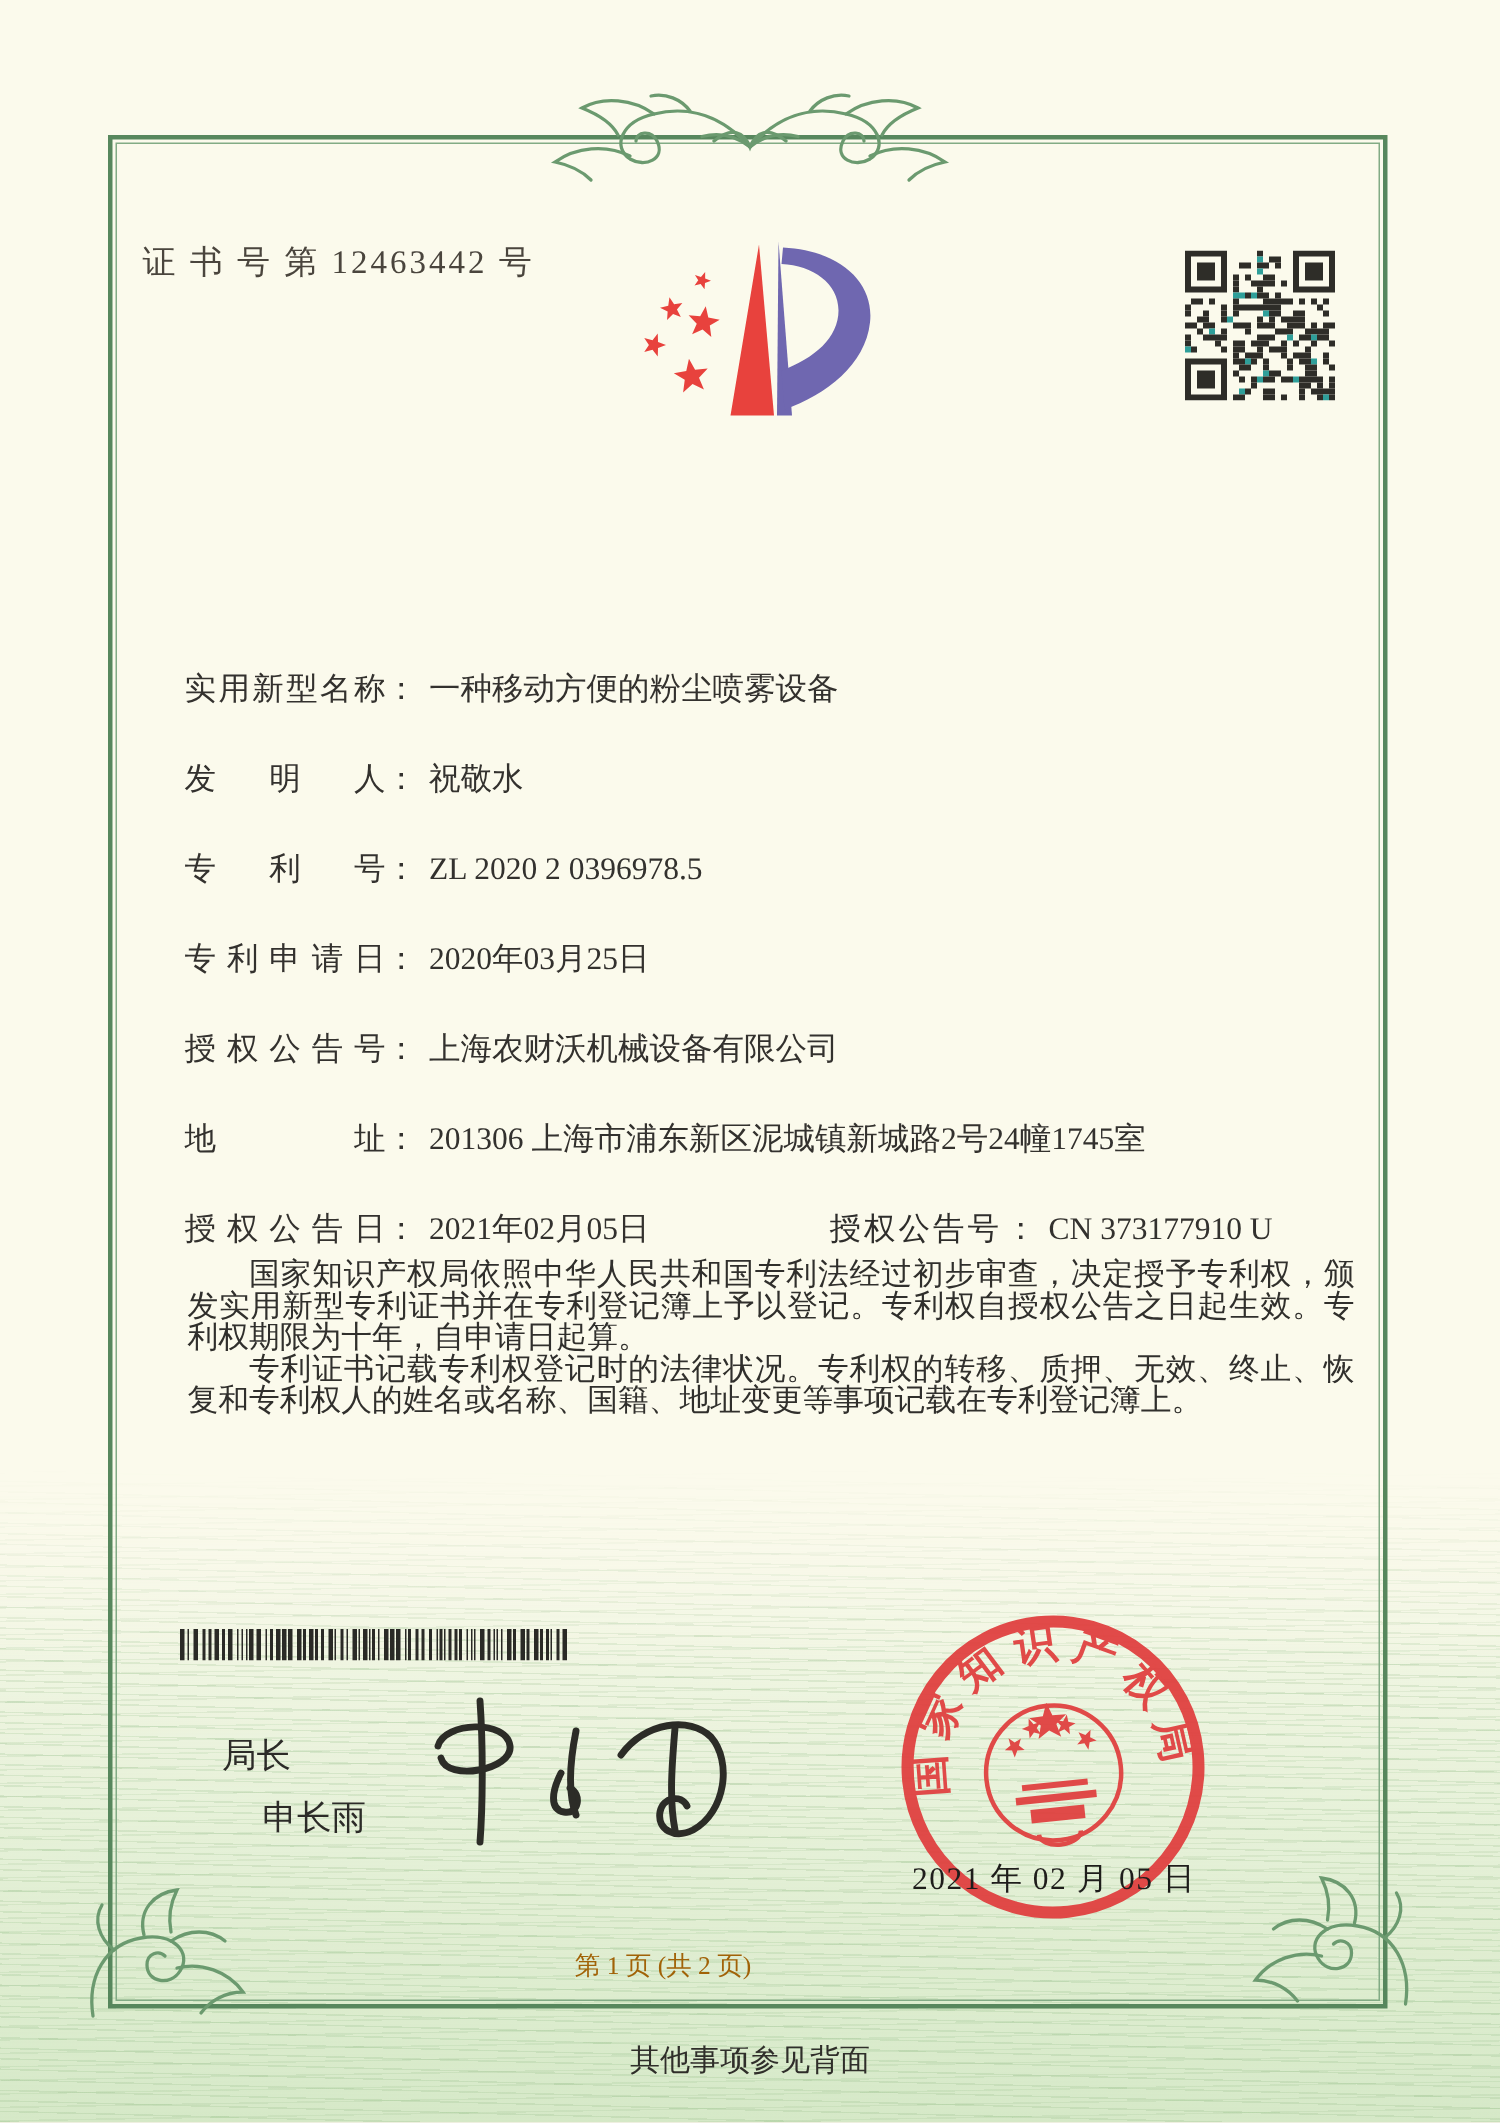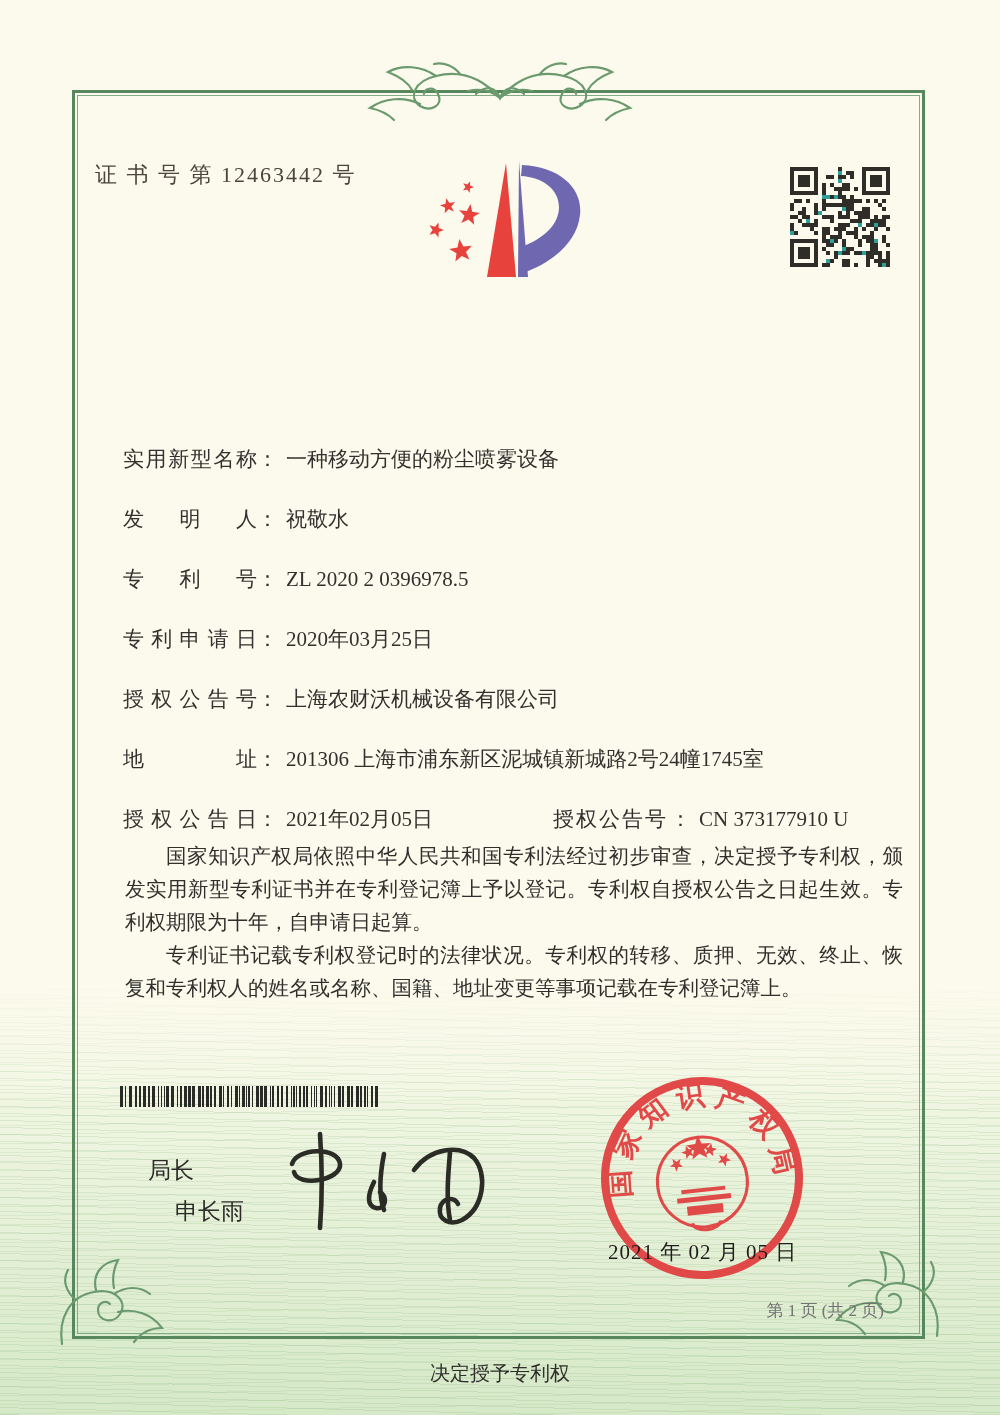--- a/index.html
+++ b/index.html
@@ -23,33 +23,33 @@
   #cert-no{left:95px;top:160px;font-size:22px;letter-spacing:2px;color:#4a453d;}
   #title{left:0;top:308px;width:1000px;text-align:center;font-size:47px;font-weight:bold;
          letter-spacing:9px;color:#2b2926;}
   #fields{left:123px;top:429px;width:790px;}
   .frow{height:60px;display:flex;align-items:center;font-size:21px;}
   .flabel{display:inline-block;width:134px;text-align:justify;text-align-last:justify;color:#33312e;}
   .fcolon{margin-right:8px;color:#33312e;}
   .fvalue{color:#33312e;}
   .fcell2{margin-left:120px;display:flex;align-items:center;}
   .fcell2 .flabel2{letter-spacing:2px;margin-right:2px;}
-  #paras{left:125px;top:840px;width:778px;font-size:20.5px;line-height:33px;text-align:justify;color:#302f2c;}
+  #paras{left:125px;top:840px;width:778px;font-size:20.5px;line-height:21px;text-align:justify;color:#302f2c;}
   #paras p{margin:0;text-indent:2em;}
   #signer-title{left:128px;top:1155px;font-size:23px;font-family:"Liberation Sans","DejaVu Sans",sans-serif;color:#2c2b28;margin-left:20px;}
   #signer-name{left:128px;top:1196px;font-size:23px;font-family:"Liberation Sans","DejaVu Sans",sans-serif;color:#2c2b28;margin-left:47px;}
   #sig{left:262px;top:1122px;}
   #sig path{fill:none;stroke:#2c2c27;stroke-width:4.6;stroke-linecap:round;stroke-linejoin:round;}
   #seal{left:596px;top:1072px;transform:rotate(-6deg);opacity:.92;}
   #seal .red{fill:#e03c3c;}
   #seal .ring{fill:none;stroke:#e03c3c;stroke-width:8;}
   #seal .thin{fill:none;stroke:#e03c3c;stroke-width:3;}
   #seal text{fill:#e03c3c;font-size:28px;font-weight:bold;font-family:"Liberation Serif","DejaVu Serif",serif;}
   #seal-date{left:608px;top:1238px;width:200px;font-size:21px;color:#1e1d1b;letter-spacing:1px;z-index:4;}
-  #page-info{left:0;top:1299px;width:884px;text-align:right;font-size:17px;color:#737373;}
+  #page-info{left:0;top:1299px;width:884px;text-align:center;font-size:17px;color:#a16207;}
   #back-note{left:0;top:1360px;width:1000px;text-align:center;font-size:20px;color:#2f2e2a;}
   #logo{left:415px;top:153px;}
   #qr{left:790px;top:167px;}
   #barcode-svg{left:120px;top:1086px;}
 </style>
 </head>
 <body>
 
 <div id="page">
 
@@ -460,15 +460,15 @@
     <polygon class="red" points="133.5,83.9 132.7,88.8 136.8,91.5 132.0,92.2 130.7,97.0 128.5,92.5 123.6,92.8 127.1,89.4 125.3,84.8 129.7,87.1 "></polygon>
     <rect class="red" x="84" y="116" width="44" height="4"></rect>
     <rect class="red" x="79" y="124" width="54" height="5"></rect>
     <rect class="red" x="88" y="133" width="36" height="9"></rect>
     <path class="thin" d="M92,150 a14,8 0 0 0 28,0"></path>
   </svg>
 
   <div class="content" id="seal-date">2021 年 02 月 05 日</div>
 
   <div class="content" id="page-info">第 1 页 (共 2 页)</div>
-  <div class="content" id="back-note">决定授予专利权</div>
+  <div class="content" id="back-note">其他事项参见背面</div>
 
 </div>
 
 </body></html>

